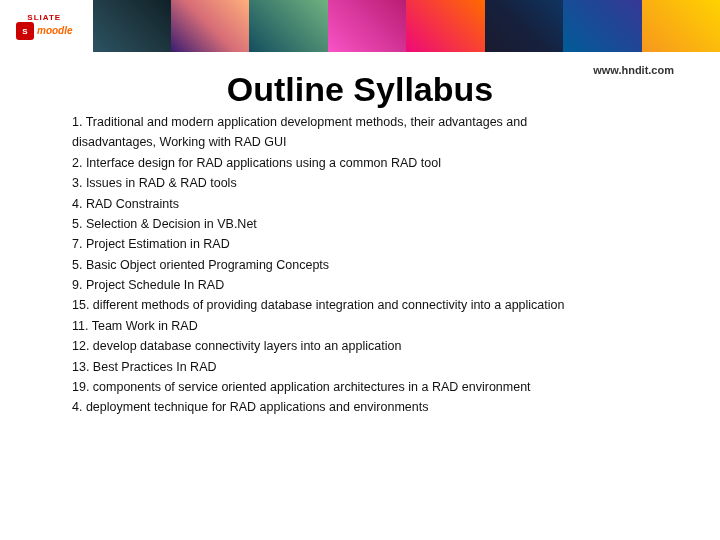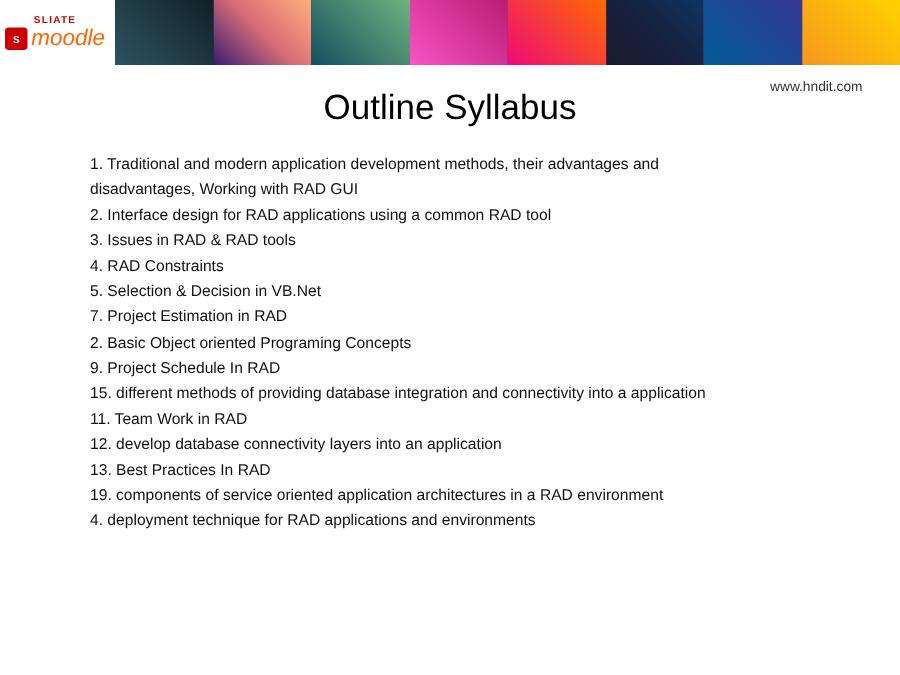--- a/index.html
+++ b/index.html
@@ -19,21 +19,21 @@
       align-items: center;
       position: relative;
       overflow: hidden;
     }
 
     .header-logo {
       display: flex;
       align-items: center;
       height: 100%;
       background: #fff;
-      padding: 4px 4px;
+      padding: 4px 16px;
       z-index: 2;
     }
 
     .sliate-logo {
       display: flex;
       flex-direction: column;
       align-items: center;
       margin-right: 4px;
     }
 
@@ -54,22 +54,22 @@
       height: 18px;
       background: #cc0000;
       border-radius: 3px;
       display: flex;
       align-items: center;
       justify-content: center;
       margin-right: 3px;
     }
 
     .moodle-text {
-      font-size: 18px;
-      font-weight: normal;
+      font-size: 10px;
+      font-weight: bold;
       color: #ff6600;
       font-style: italic;
     }
 
     .header-images {
       flex: 1;
       height: 100%;
       display: flex;
       overflow: hidden;
       position: relative;
@@ -90,31 +90,32 @@
     .header-img-block:nth-child(8) { background: linear-gradient(45deg, #f7971e, #ffd200); }
 
     .content {
       padding: 10px 30px 10px 30px;
       position: relative;
     }
 
     .website {
       position: absolute;
       top: 12px;
-      right: 30px;
+      right: 46px;
       font-size: 11px;
       color: #333;
+      font-weight: bold;
     }
 
     .title {
       text-align: center;
-      font-size: 28px;
-      font-weight: normal;
+      font-size: 34px;
+      font-weight: bold;
       color: #000;
-      margin-bottom: 20px;
+      margin-bottom: 4px;
       margin-top: 8px;
     }
 
     .syllabus-list {
       font-size: 12.5px;
       color: #111;
       line-height: 1.55;
       margin-left: 42px;
     }
 
@@ -156,21 +157,21 @@
   <div class="website">www.hndit.com</div>
   <div class="title">Outline Syllabus</div>
   <div class="syllabus-list" id="syllabus-container">
       <div class="item">1.  Traditional and modern application development methods, their advantages and</div>
       <div class="item">     disadvantages, Working with RAD GUI</div>
       <div class="item">2.  Interface design for RAD applications using a common RAD tool</div>
       <div class="item">3.  Issues in RAD &amp; RAD tools</div>
       <div class="item">4.  RAD Constraints</div>
       <div class="item">5.  Selection &amp; Decision in VB.Net</div>
       <div class="item">7.  Project Estimation in RAD</div>
-      <div class="item">2.  Basic Object oriented Programing Concepts</div>
+      <div class="item">5.  Basic Object oriented Programing Concepts</div>
       <div class="item">9.  Project Schedule In RAD</div>
       <div class="item">15. different methods of providing database integration and connectivity into a application</div>
       <div class="item">11. Team Work in RAD</div>
       <div class="item">12. develop database connectivity layers into an application</div>
       <div class="item">13. Best Practices In RAD</div>
       <div class="item">19. components of service oriented application architectures in a RAD environment</div>
       <div class="item">4. deployment technique for RAD applications and environments</div>
     </div>
 </div>
 

